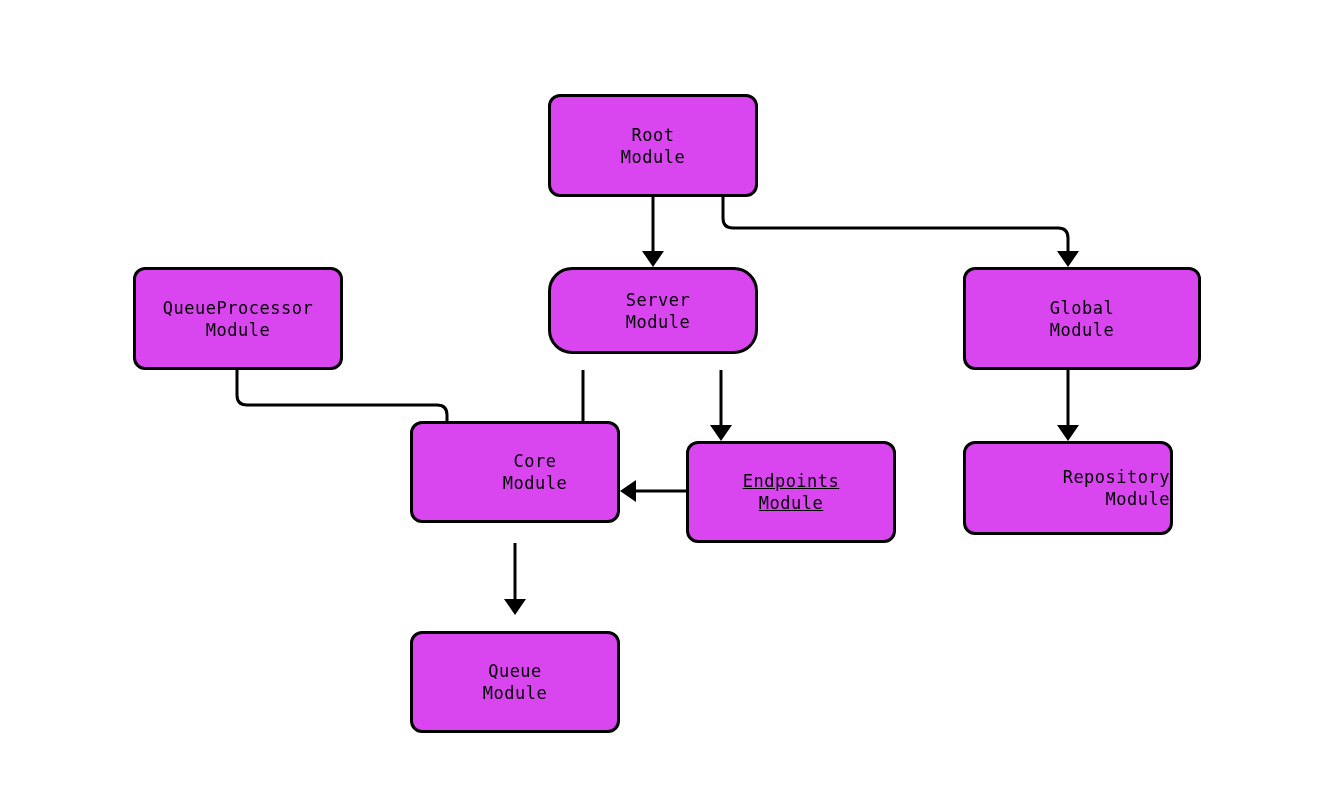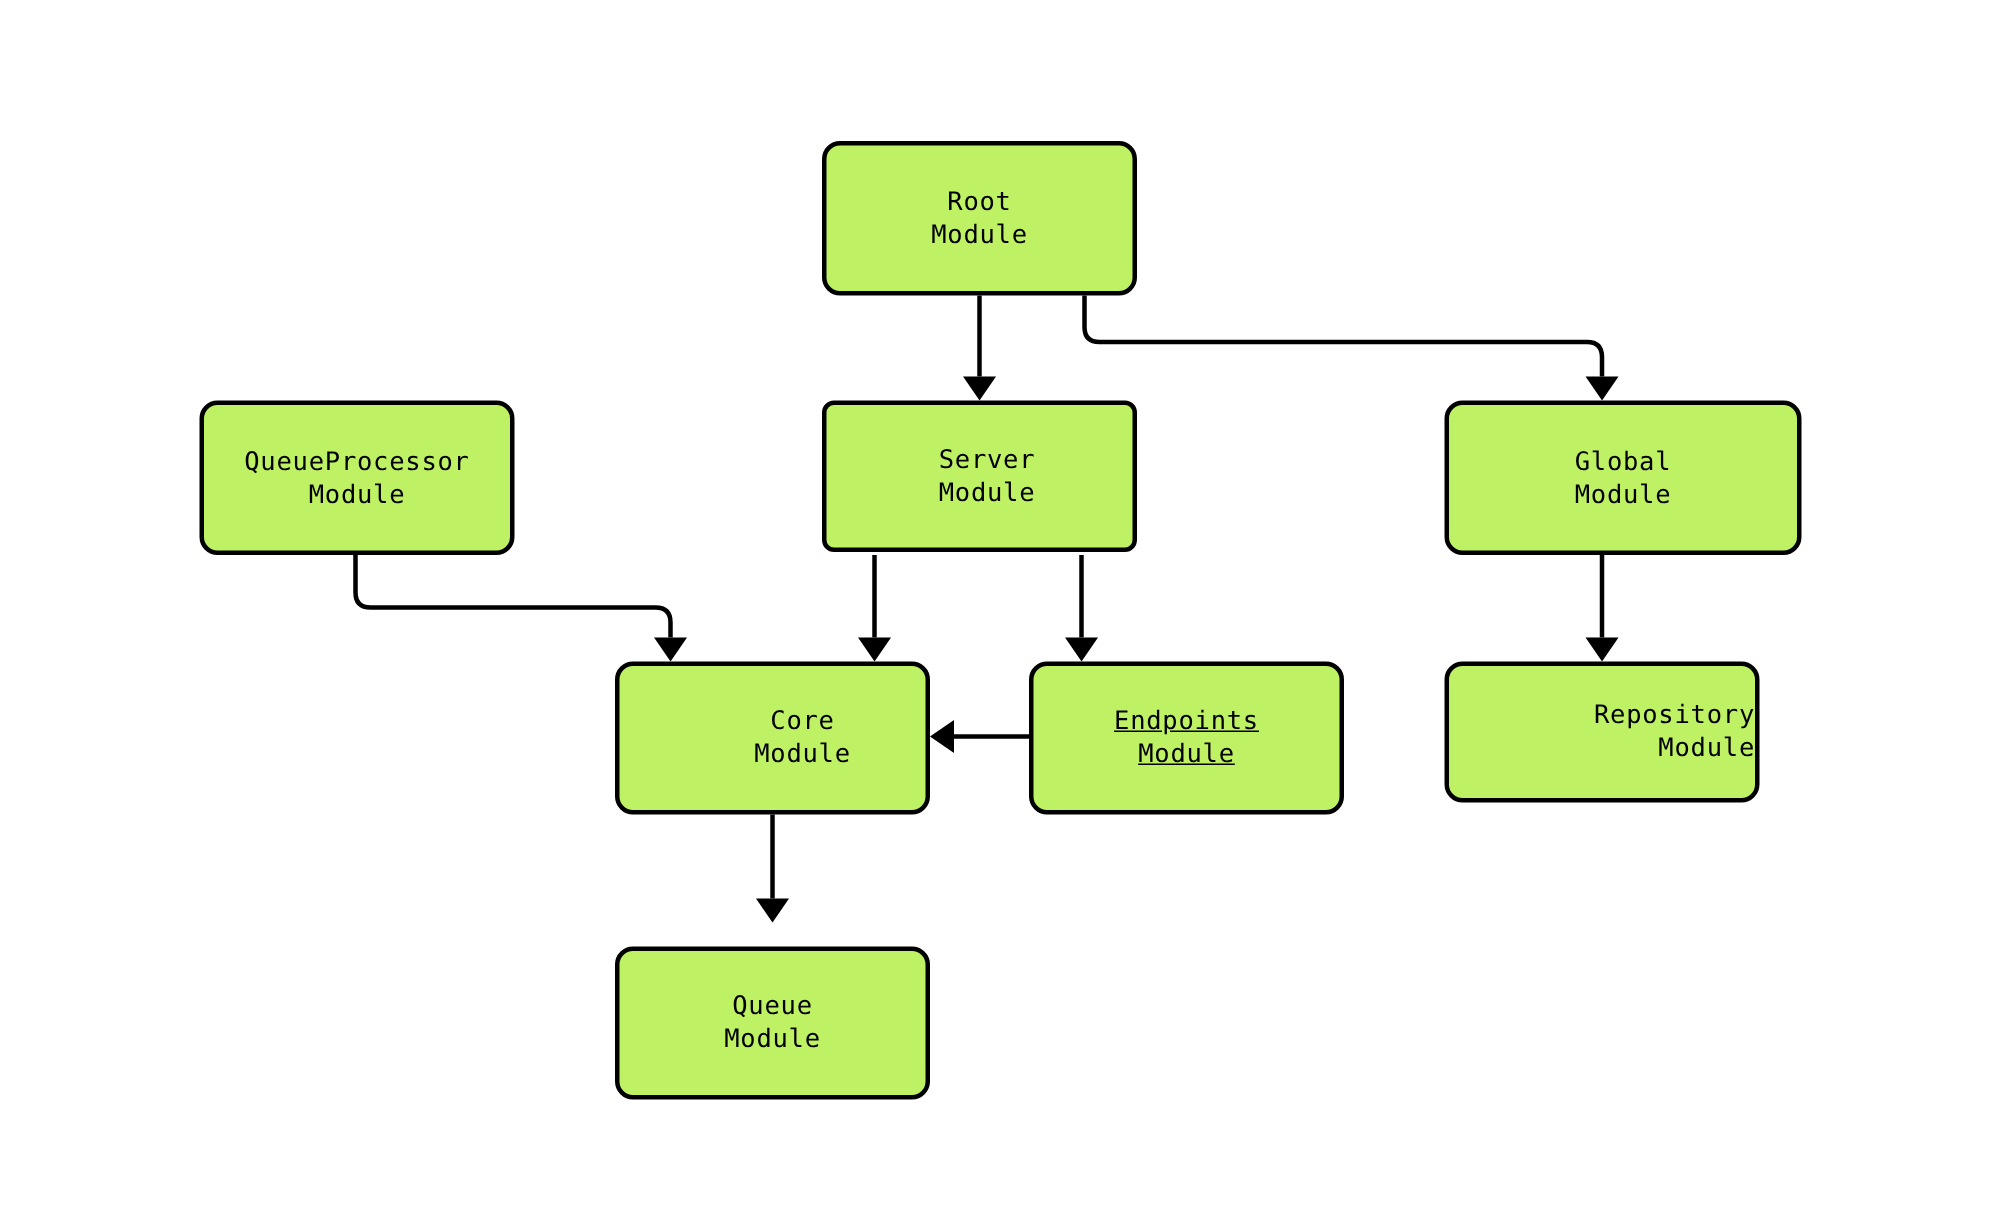--- a/index.html
+++ b/index.html
@@ -17,21 +17,21 @@
   #diagram-canvas {
     position: absolute;
     top: 0;
     left: 0;
     width: 1337px;
     height: 809px;
   }
   .node-box {
     position: absolute;
     box-sizing: border-box;
-    background: #bef264;
+    background: #d946ef;
     border: 3px solid #000000;
     border-radius: 12px;
     display: flex;
     flex-direction: column;
     align-items: center;
     justify-content: center;
     z-index: 2;
   }
   .node-line {
     font-size: 17px;
@@ -89,29 +89,29 @@
     </svg>
   <div id="node-layer">
       <div class="node-box" style="left: 548px; top: 94px; width: 210px; height: 103px; border-width: 3px; border-color: rgb(0, 0, 0); border-radius: 12px;">
         <div class="node-line">Root</div>
         <div class="node-line">Module</div>
       </div>
       <div class="node-box" style="left: 133px; top: 267px; width: 210px; height: 103px; border-width: 3px; border-color: rgb(0, 0, 0); border-radius: 12px;">
         <div class="node-line">QueueProcessor</div>
         <div class="node-line">Module</div>
       </div>
-      <div class="node-box" style="left: 548px; top: 267px; width: 210px; height: 101px; border-width: 3px; border-color: rgb(0, 0, 0); border-radius: 8px; padding-left: 10px;">
+      <div class="node-box" style="left: 548px; top: 267px; width: 210px; height: 87px; border-width: 3px; border-color: rgb(0, 0, 0); border-radius: 24px; padding-left: 10px;">
         <div class="node-line">Server</div>
         <div class="node-line">Module</div>
       </div>
       <div class="node-box" style="left: 963px; top: 267px; width: 238px; height: 103px; border-width: 3px; border-color: rgb(0, 0, 0); border-radius: 12px;">
         <div class="node-line">Global</div>
         <div class="node-line">Module</div>
       </div>
-      <div class="node-box" style="left: 410px; top: 441px; width: 210px; height: 102px; border-width: 3px; border-color: rgb(0, 0, 0); border-radius: 12px; padding-left: 40px;">
+      <div class="node-box" style="left: 410px; top: 421px; width: 210px; height: 102px; border-width: 3px; border-color: rgb(0, 0, 0); border-radius: 12px; padding-left: 40px;">
         <div class="node-line">Core</div>
         <div class="node-line">Module</div>
       </div>
       <div class="node-box" style="left: 686px; top: 441px; width: 210px; height: 102px; border-width: 3px; border-color: rgb(0, 0, 0); border-radius: 12px; text-decoration: underline;">
         <div class="node-line">Endpoints</div>
         <div class="node-line">Module</div>
       </div>
       <div class="node-box" style="left: 963px; top: 441px; width: 210px; height: 94px; border-width: 3px; border-color: rgb(0, 0, 0); border-radius: 12px; align-items: flex-end;">
         <div class="node-line">Repository</div>
         <div class="node-line">Module</div>

